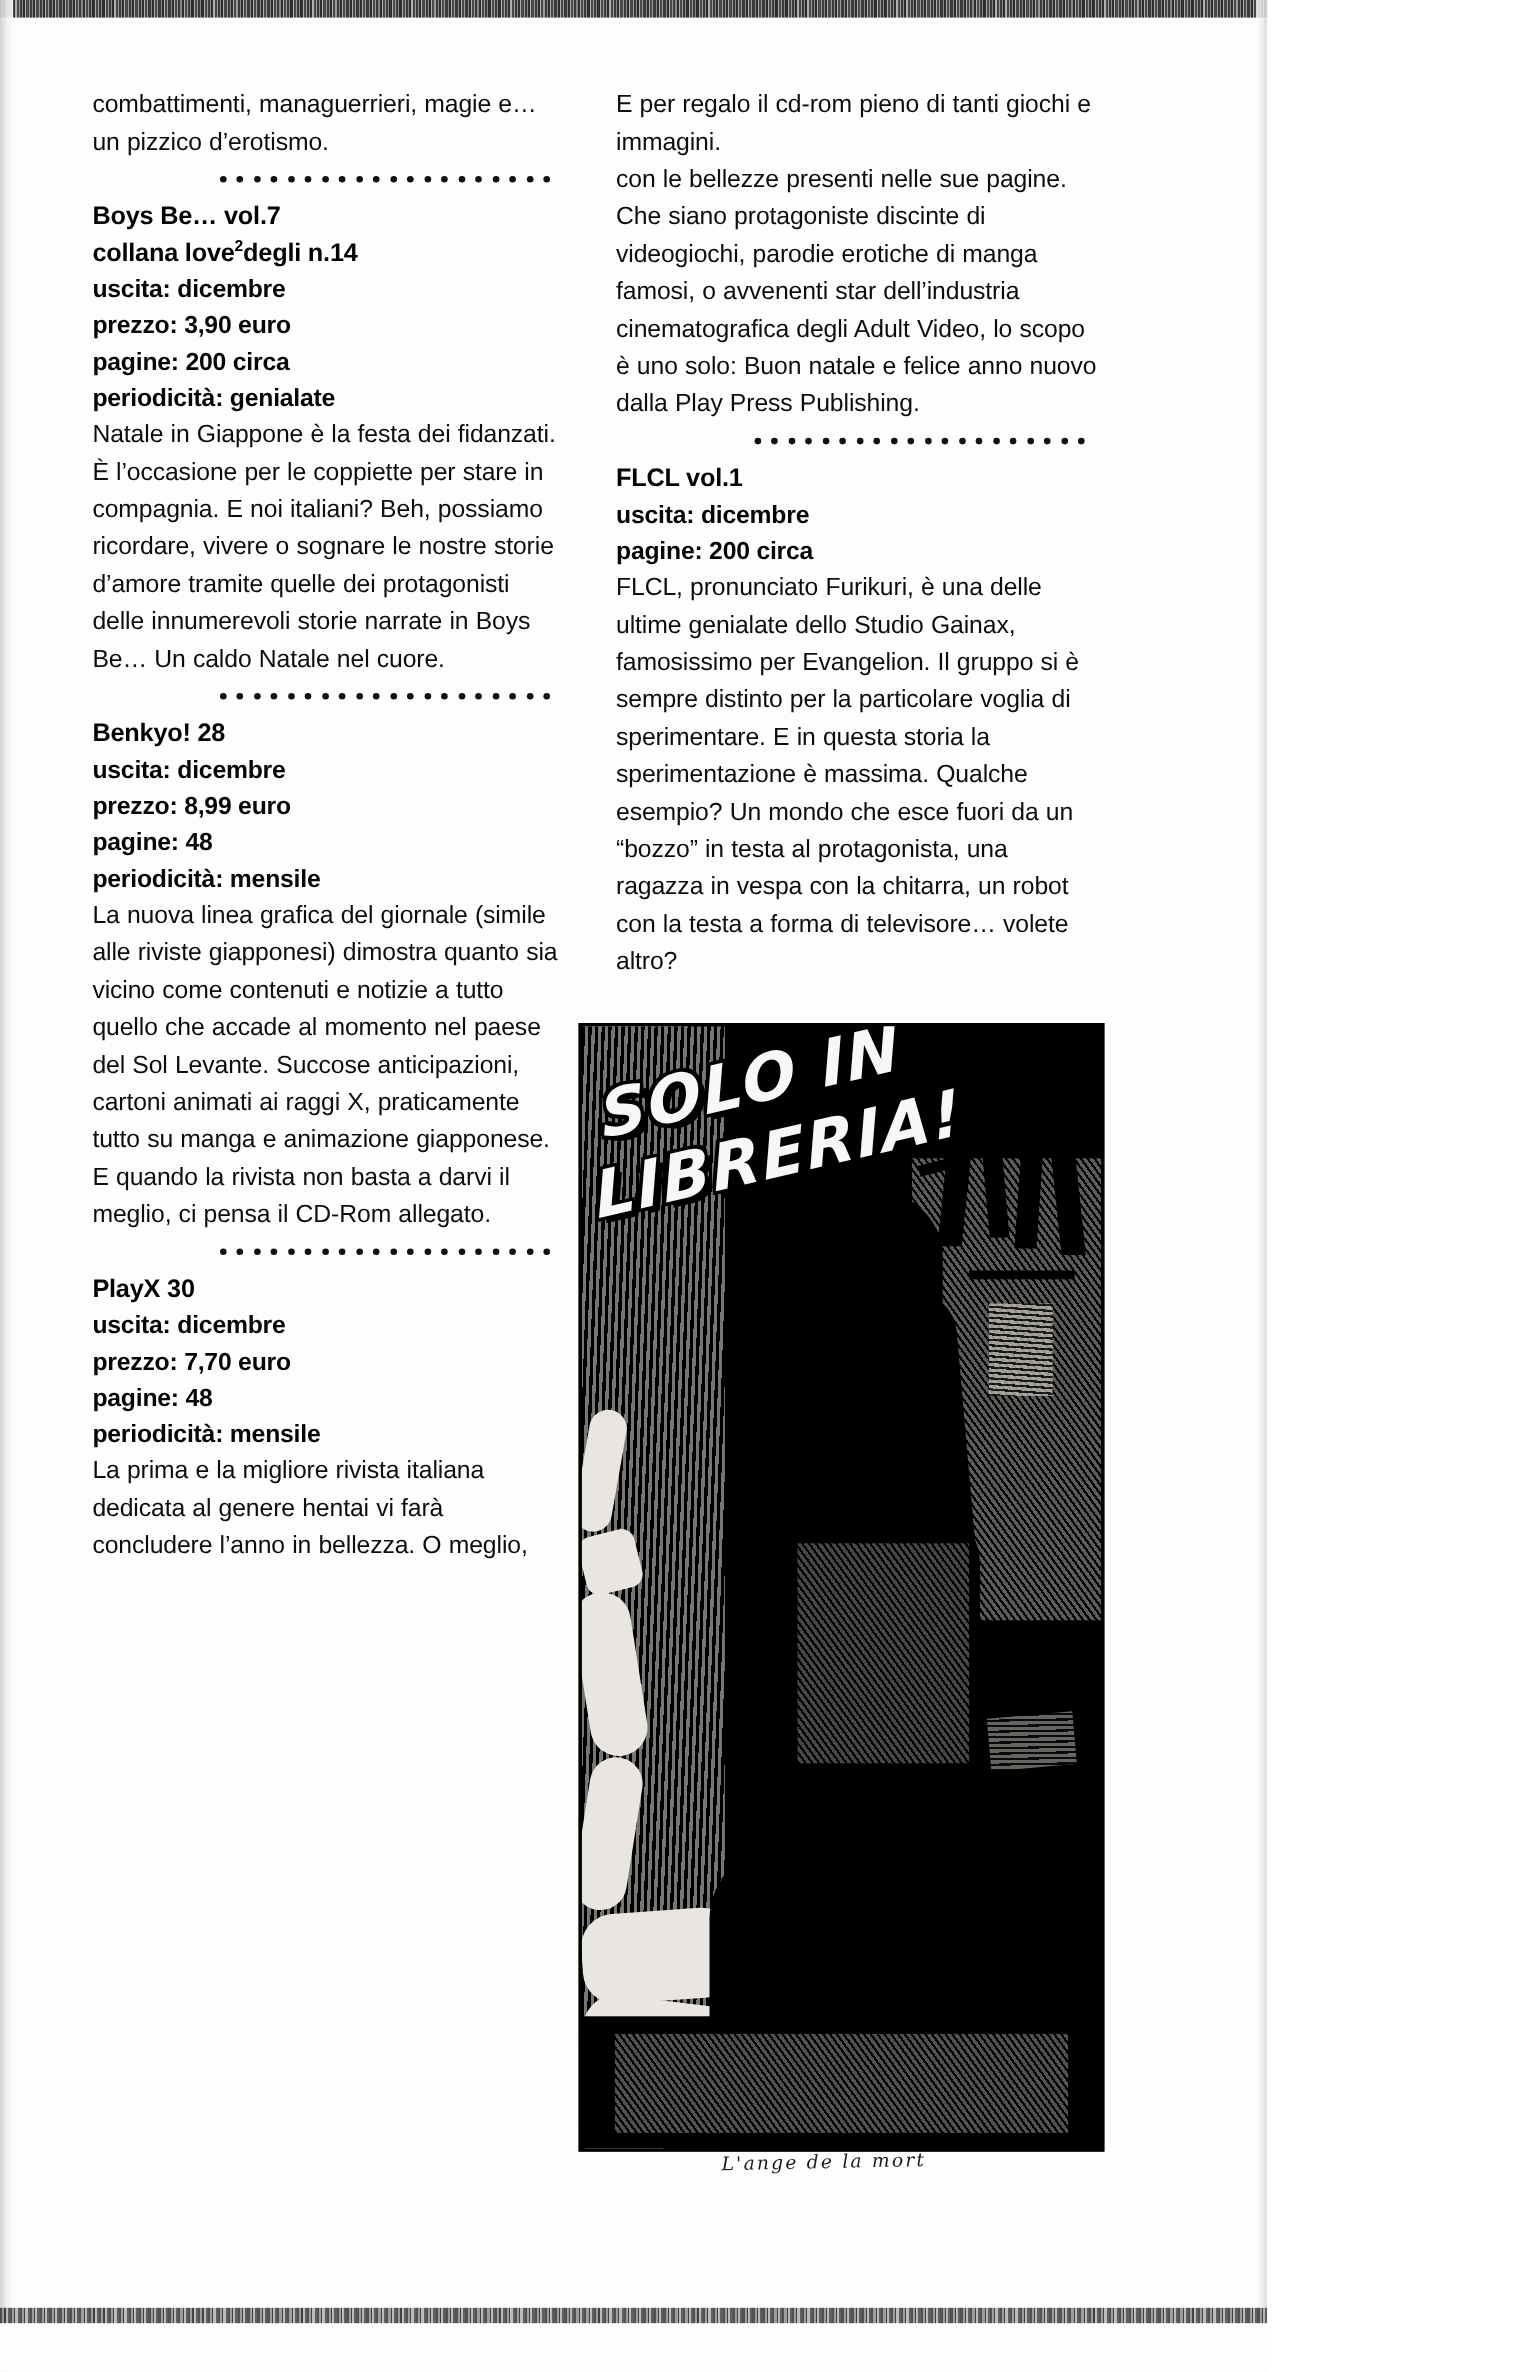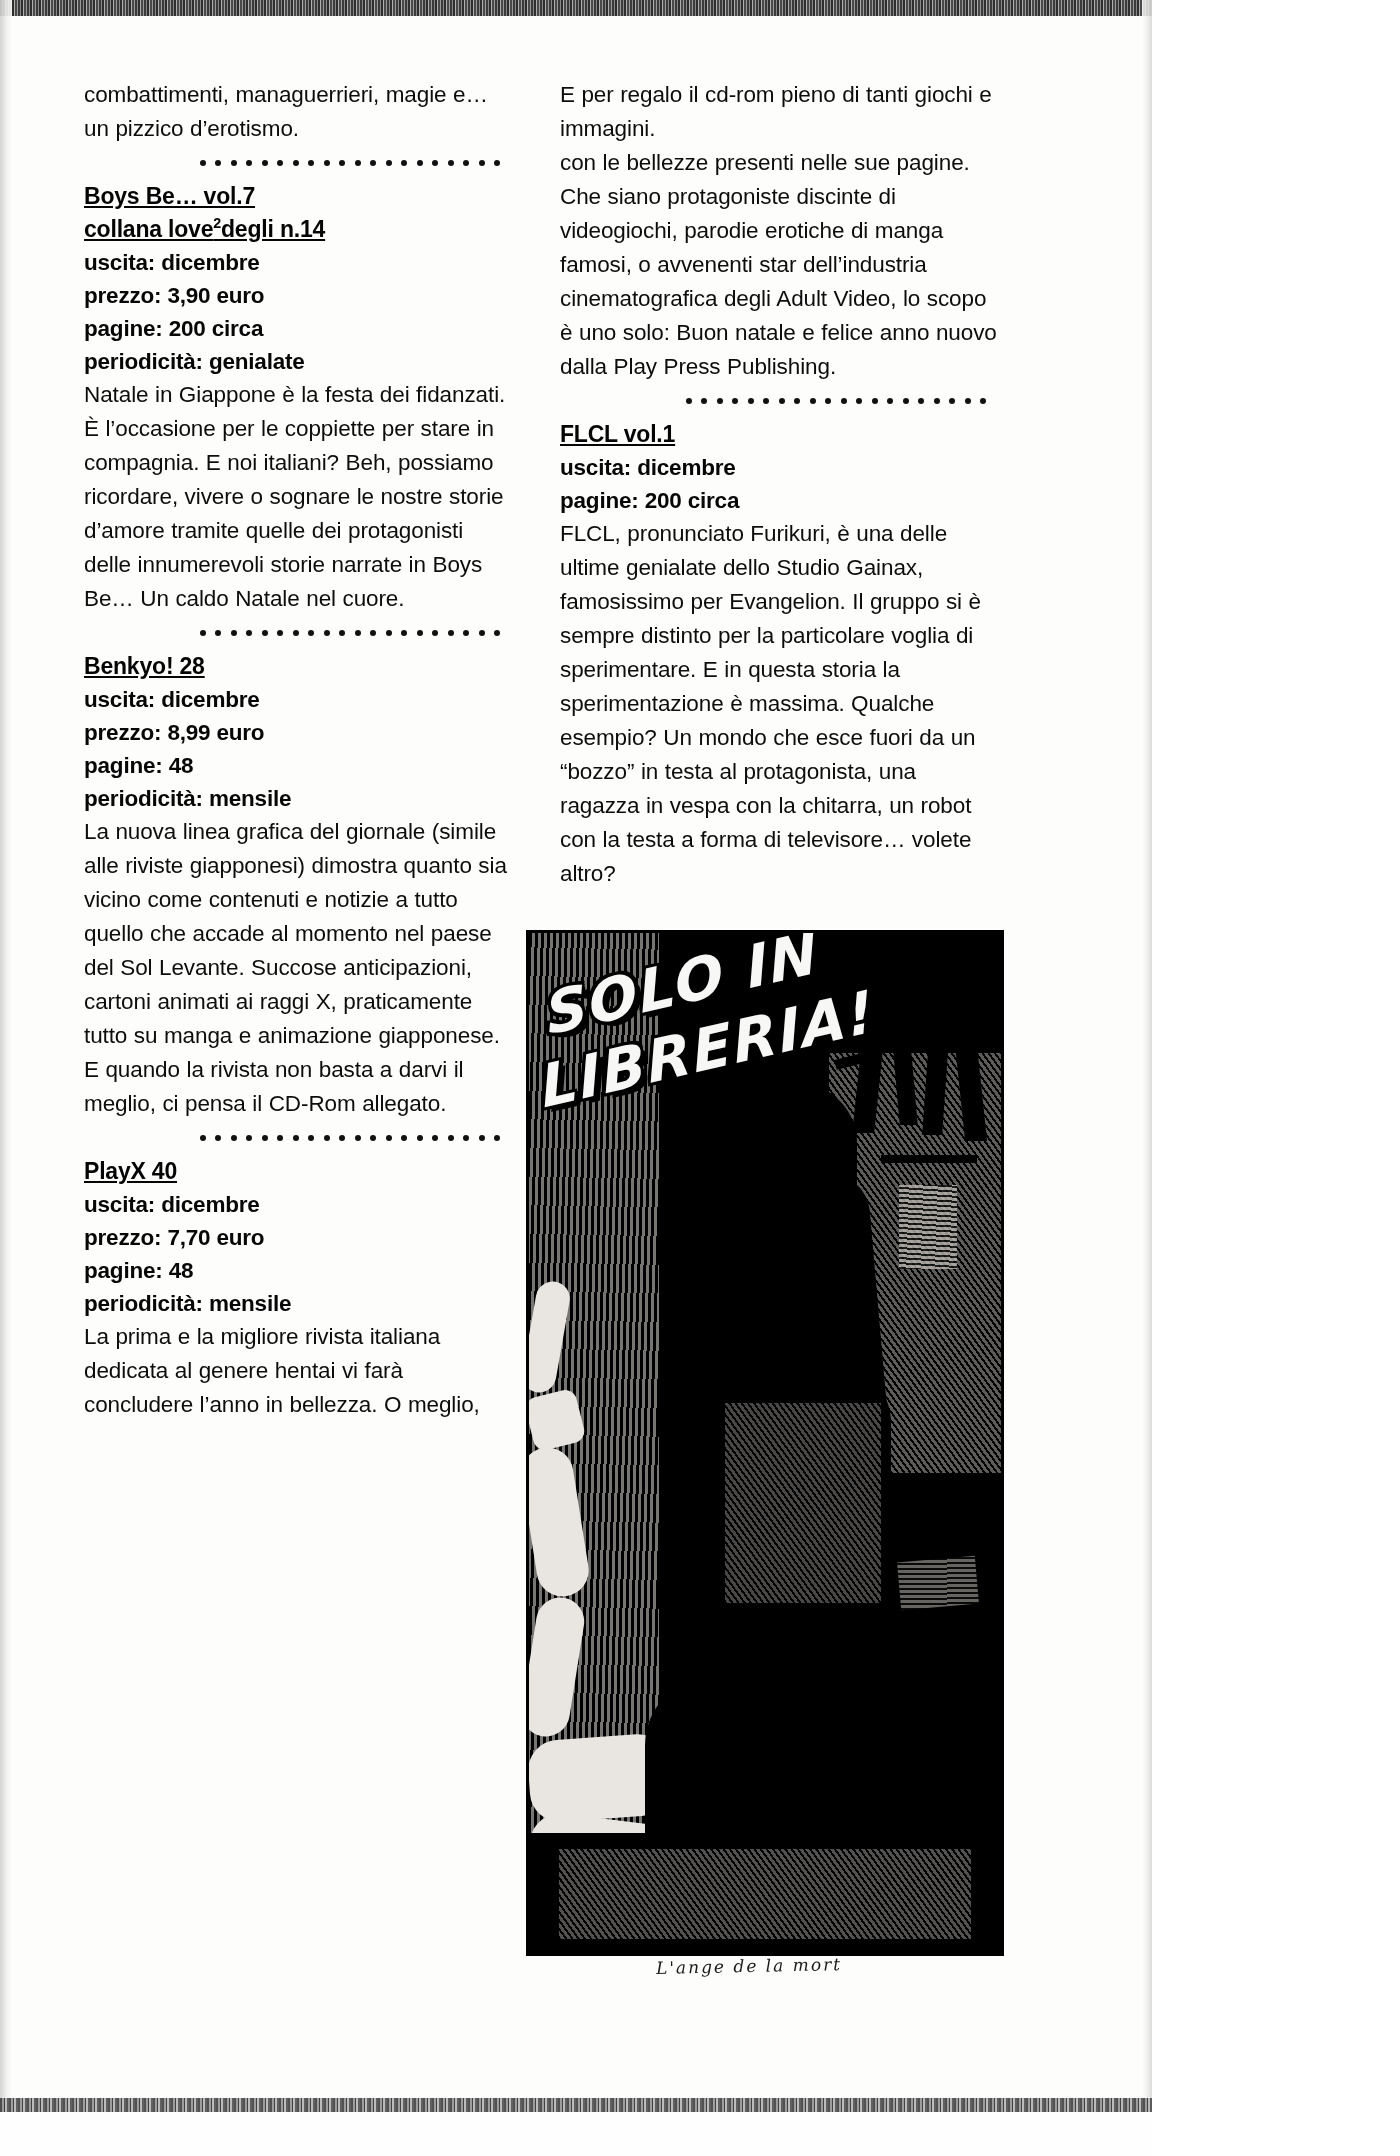--- a/index.html
+++ b/index.html
@@ -99,21 +99,20 @@
     color: #070707;
     letter-spacing: -0.2px;
   }
   .title-line {
     margin: 0;
     font-size: 23px;
     line-height: 33px;
     font-weight: bold;
     color: #050505;
     letter-spacing: -0.2px;
-    text-decoration: underline;
   }
   sup.sq {
     font-size: 0.62em;
     vertical-align: super;
     line-height: 0;
   }
 
   
   .dots {
     height: 34px;
@@ -327,21 +326,21 @@
             <span></span>
           <span></span>
             <span></span>
             <span></span>
             <span></span>
             <span></span>
         </div>
       </div>
 
       <div>
-        <p class="title-line">PlayX 40</p>
+        <p class="title-line">PlayX 30</p>
         <p class="spec">uscita: dicembre</p>
         <p class="spec">prezzo: 7,70 euro</p>
         <p class="spec">pagine: 48</p>
         <p class="spec">periodicità: mensile</p>
         <p class="body">La prima e la migliore rivista italiana dedicata al genere hentai vi farà concludere l’anno in bellezza. O meglio,</p>
       </div>
 
     </div>
 
     <div class="col-right">

